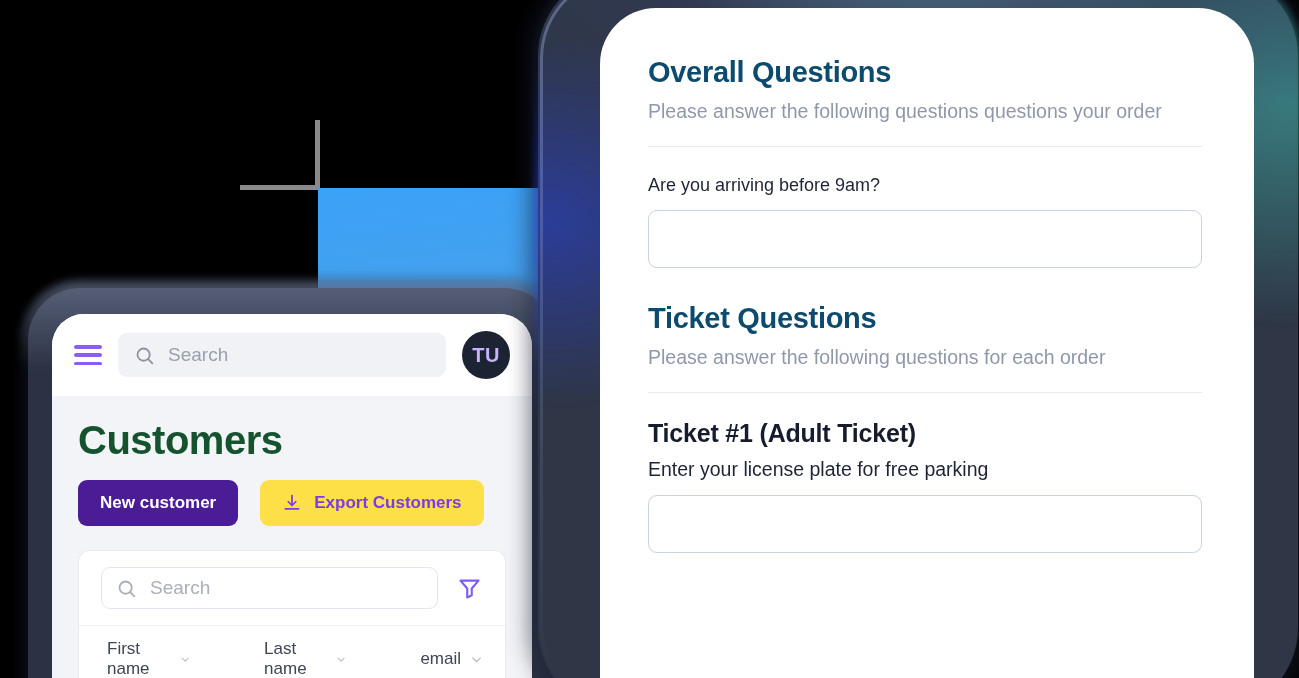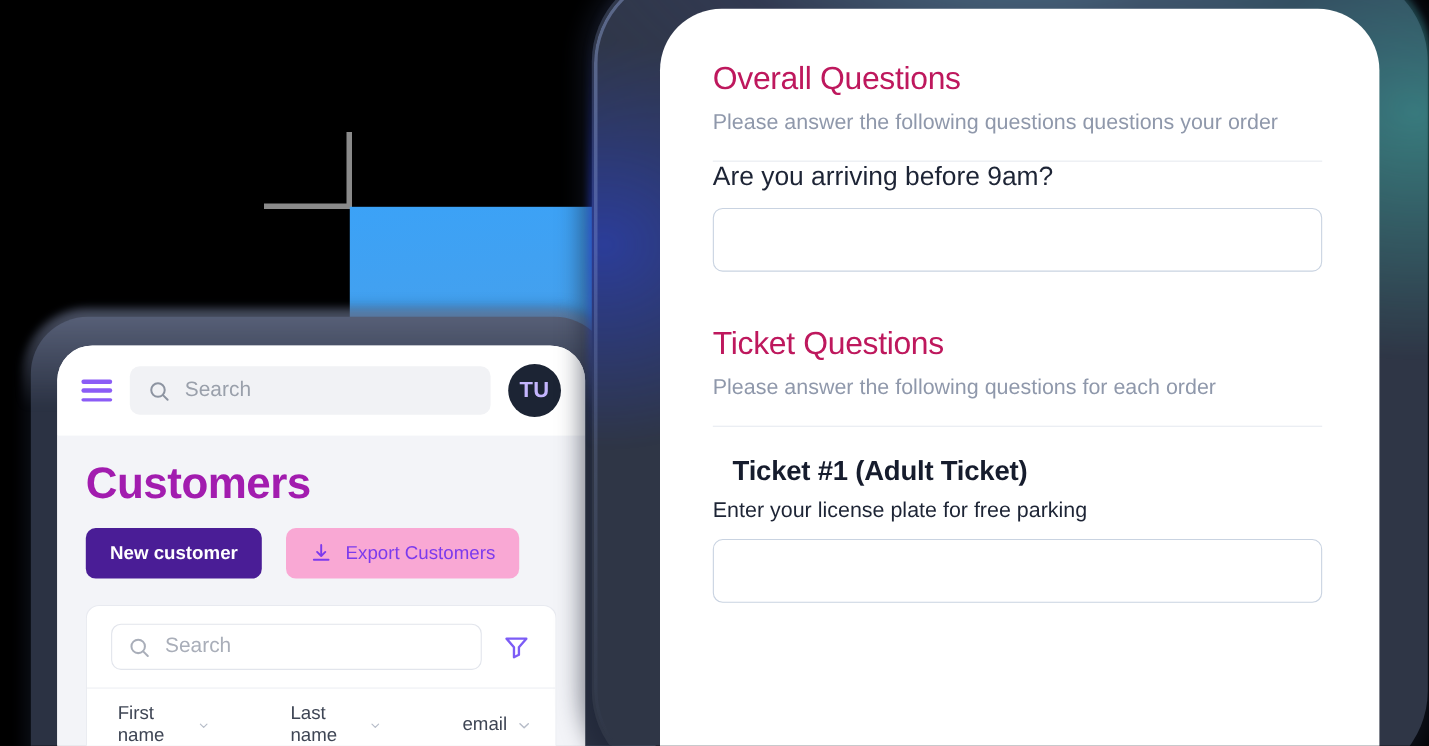--- a/index.html
+++ b/index.html
@@ -58,29 +58,29 @@
   }
   .sm-search .ph { color:#9aa0ab; font-size:19px; }
 
   .avatar {
     width:48px; height:48px; border-radius:50%; background:#1c2434;
     color:#c4b5fd; font-size:20px; font-weight:700; letter-spacing:.4px;
     display:flex; align-items:center; justify-content:center; flex:none;
   }
 
   .sm-body { background:#f3f4f8; padding:22px 26px 0 26px; height:calc(100% - 82px); }
-  .sm-title { font-size:40px; font-weight:700; color:#a21caf; letter-spacing:-.5px; line-height:1.1; }
+  .sm-title { font-size:40px; font-weight:700; color:#14532d; letter-spacing:-.5px; line-height:1.1; }
 
   .sm-actions { display:flex; gap:22px; margin-top:18px; }
   .btn-primary {
     background:#4a1d96; color:#fff; font-size:17px; font-weight:700;
     border:none; border-radius:9px; padding:13px 22px; cursor:pointer;
   }
   .btn-soft {
-    background:#f9a8d4; color:#7c3aed; font-size:17px; font-weight:400;
+    background:#fde047; color:#7c3aed; font-size:17px; font-weight:700;
     border:none; border-radius:9px; padding:13px 22px; cursor:pointer;
     display:flex; align-items:center; gap:12px;
   }
 
   .sm-table {
     margin-top:24px; background:#fff; border-radius:12px 12px 0 0;
     border:1px solid #e8eaf0; border-bottom:none; overflow:hidden;
   }
   .sm-table-top { display:flex; align-items:center; gap:18px; padding:16px 22px; }
   .tbl-search {
@@ -115,34 +115,34 @@
     background:linear-gradient(125deg,rgba(140,160,210,.5),rgba(40,50,75,0) 40%) border-box;
     -webkit-mask:linear-gradient(#000 0 0) padding-box, linear-gradient(#000 0 0);
     -webkit-mask-composite:xor; mask-composite:exclude;
   }
   .phone-lg-screen {
     position:relative; width:100%; height:100%;
     background:#fff; border-radius:56px 56px 0 0; overflow:hidden;
     padding:48px 52px 0 48px;
   }
 
-  .sec-title { font-size:29px; font-weight:400; color:#be185d; letter-spacing:-.3px; }
+  .sec-title { font-size:29px; font-weight:700; color:#0c4a6e; letter-spacing:-.3px; }
   .sec-sub { font-size:19.5px; color:#8f98ab; line-height:1.55; margin-top:7px; max-width:545px; }
   .divider { height:1px; background:#e7eaf0; margin:20px 0 0 0; }
 
-  .q-label { font-size:24px; color:#1d2435; }
+  .q-label { font-size:18px; color:#1d2435; margin-top:28px; }
   .field {
     margin-top:14px; height:58px; border:1px solid #c9d3e1; border-radius:9px; background:#fff;
   }
 
   .block-title { font-size:25px; font-weight:700; color:#161c2d; letter-spacing:-.2px; }
   .sub-q { font-size:19.5px; color:#1d2435; margin-top:10px; }
 
-  .gap-lg { margin-top:50px; }
-  .gap-md { margin-top:26px;margin-left:18px; }
+  .gap-lg { margin-top:34px; }
+  .gap-md { margin-top:26px; }
 </style>
 </head>
 <body>
 
 <div class="stage">
 
   <div class="crosshair">
     <span class="v"></span>
     <span class="h"></span>
   </div>

